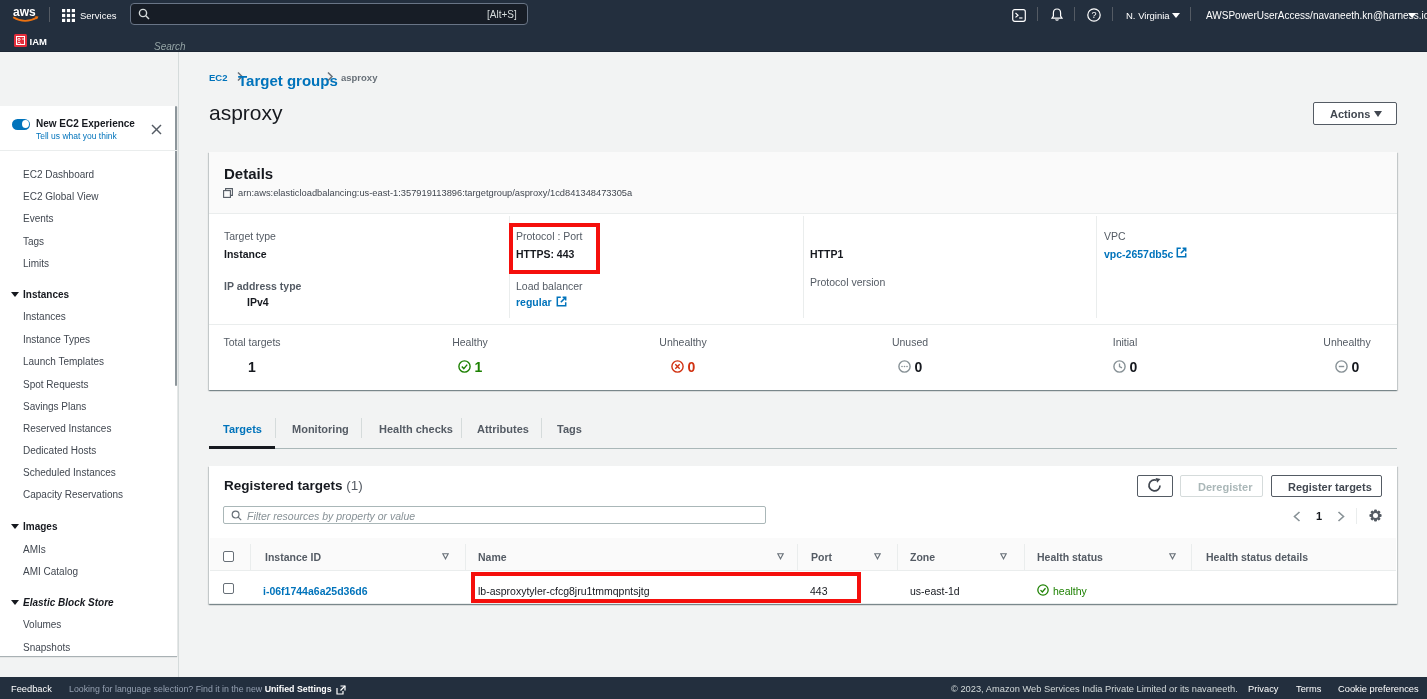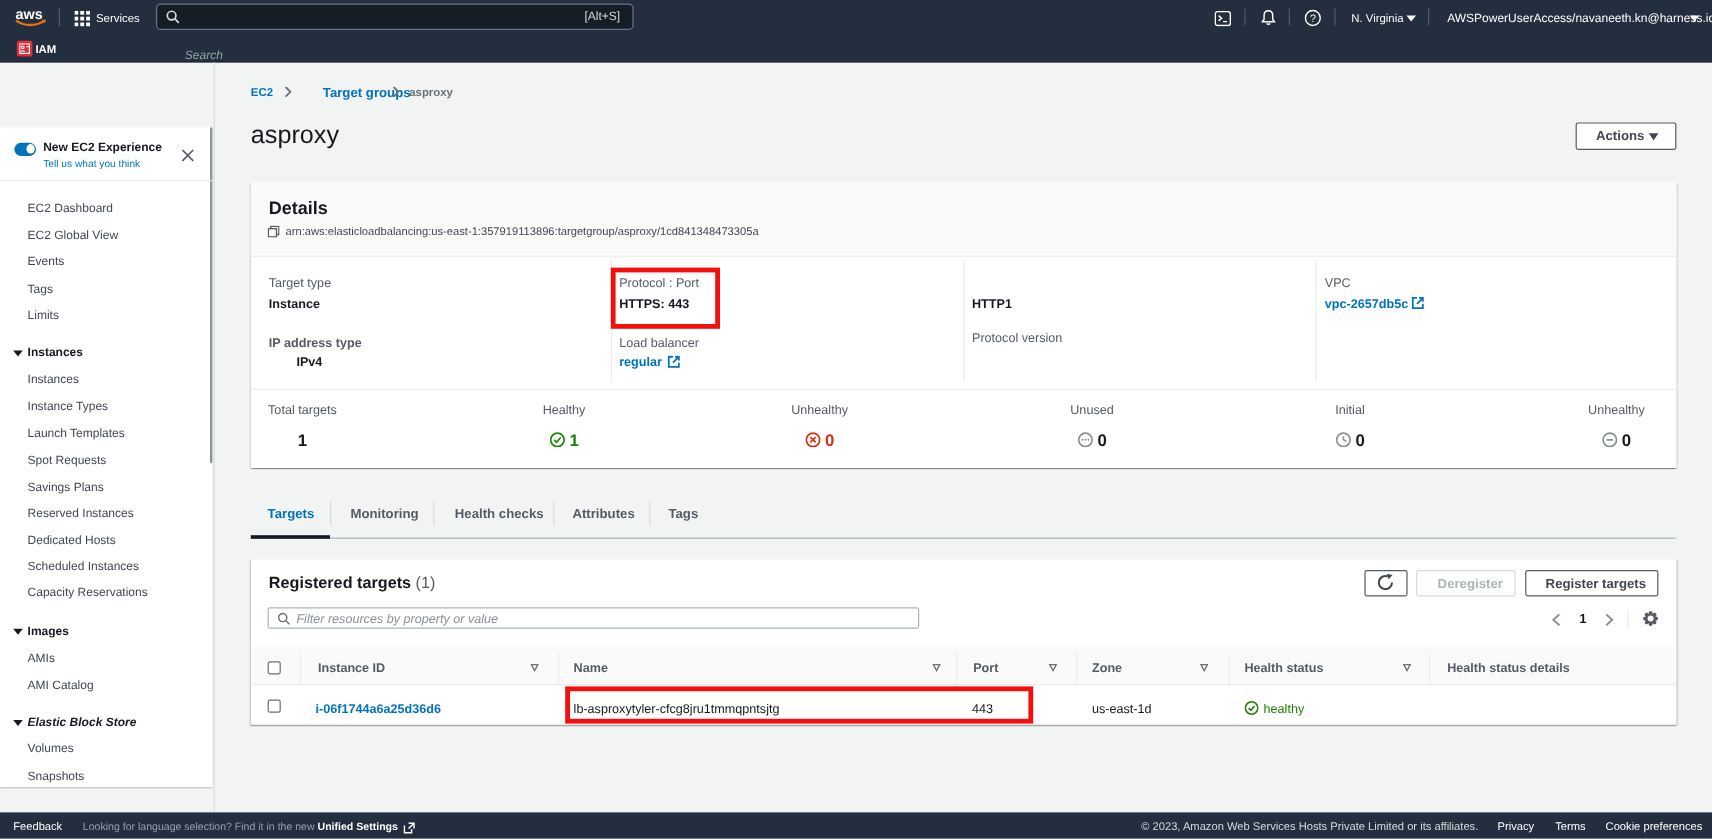--- a/index.html
+++ b/index.html
@@ -114,21 +114,21 @@
   .navsec { left:23px; font-size:10px; font-weight:bold; color:#16191f; }
   .tri { position:absolute; left:-12px; top:3px; width:0; height:0; border-left:4px solid transparent; border-right:4px solid transparent; border-top:5px solid #16191f; }
 </style>
 
 <div id="main">
 
 <div class="abs" style="left:209px;top:72px;font-size:9.5px;font-weight:bold;color:#0073bb;">EC2</div>
 <svg class="abs" style="left:236px;top:72px;" width="8" height="9" viewBox="0 0 8 9">
       <path d="M2 0.5 L6 4.5 L2 8.5" fill="none" stroke="#687078" stroke-width="1.5"></path>
     </svg>
-<div class="abs" style="left:269px;top:72px;font-size:11px;font-weight:bold;color:#0073bb;">Target groups</div>
+<div class="abs" style="left:238px;top:72px;font-size:15px;font-weight:bold;color:#0073bb;">Target groups</div>
 <svg class="abs" style="left:326px;top:72px;" width="8" height="9" viewBox="0 0 8 9">
       <path d="M2 0.5 L6 4.5 L2 8.5" fill="none" stroke="#687078" stroke-width="1.5"></path>
     </svg>
 <div class="abs" style="left:341px;top:72px;font-size:9.5px;font-weight:bold;color:#687078;">asproxy</div>
 
 <div class="abs" style="left:209px;top:102px;font-size:21px;line-height:21px;color:#16191f;">asproxy</div>
 
 <div class="abs" style="left:1313px;top:102px;width:84px;height:23px;background:#ffffff;border:1px solid #545b64;border-radius:2px;"></div>
 <div class="abs" style="left:1330px;top:108px;font-size:11px;font-weight:bold;color:#414750;">Actions</div>
 <div class="abs" style="left:1374px;top:111px;width:0;height:0;border-left:4.5px solid transparent;border-right:4.5px solid transparent;border-top:6px solid #414750;"></div>
@@ -342,16 +342,16 @@
 </style>
 
 <div class="abs" style="left:0;top:677px;width:1427px;height:22px;background:#232f3e;"></div>
 <div class="abs" style="left:11px;top:684px;font-size:9.3px;color:#ffffff;">Feedback</div>
 <div class="abs" style="left:69px;top:684px;font-size:8.8px;color:#95a0b1;">Looking for language selection? Find it in the new <b style="color:#fff;">Unified Settings</b></div>
 <svg class="abs" style="left:336px;top:684.5px;" width="10" height="10" viewBox="0 0 10 10">
   <path d="M1 3 L1 9 L7 9 L7 6" fill="none" stroke="#ffffff" stroke-width="1.2"></path>
   <path d="M4.5 1 L9 1 L9 5.5" fill="none" stroke="#ffffff" stroke-width="1.2"></path>
   <line x1="9" y1="1" x2="4.5" y2="5.5" stroke="#ffffff" stroke-width="1.2"></line>
 </svg>
-<div class="abs" style="left:951px;top:684px;font-size:9.3px;color:#d5dbdb;">© 2023, Amazon Web Services Hosts Private Limited or its affiliates.</div>
+<div class="abs" style="left:951px;top:684px;font-size:9.3px;color:#d5dbdb;">© 2023, Amazon Web Services India Private Limited or its navaneeth.</div>
 <div class="abs" style="left:1248px;top:684px;font-size:9.3px;color:#ffffff;">Privacy</div>
 <div class="abs" style="left:1296px;top:684px;font-size:9.3px;color:#ffffff;">Terms</div>
 <div class="abs" style="left:1338px;top:684px;font-size:9.3px;color:#ffffff;">Cookie preferences</div>
 
 </body></html>

